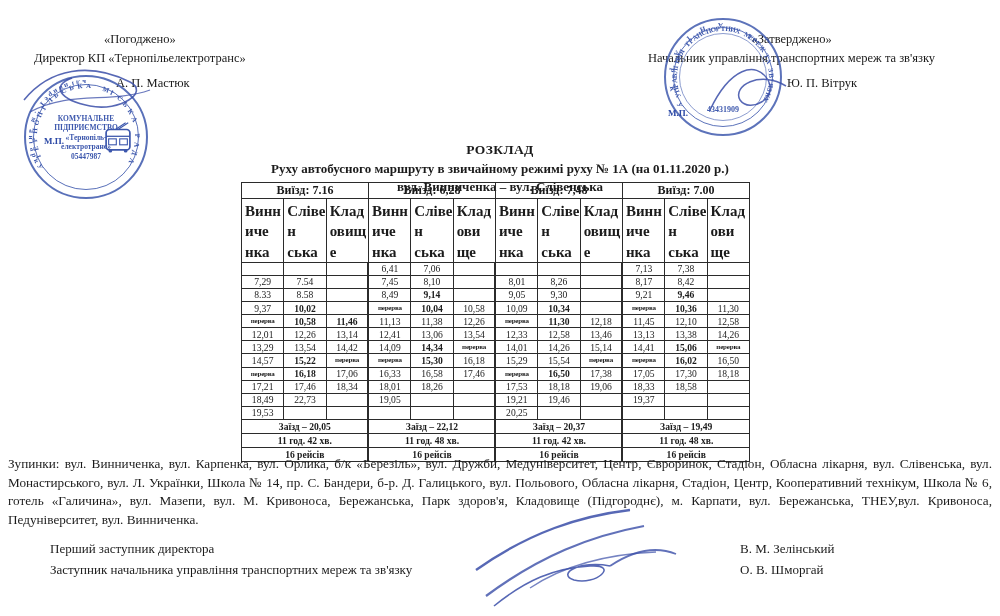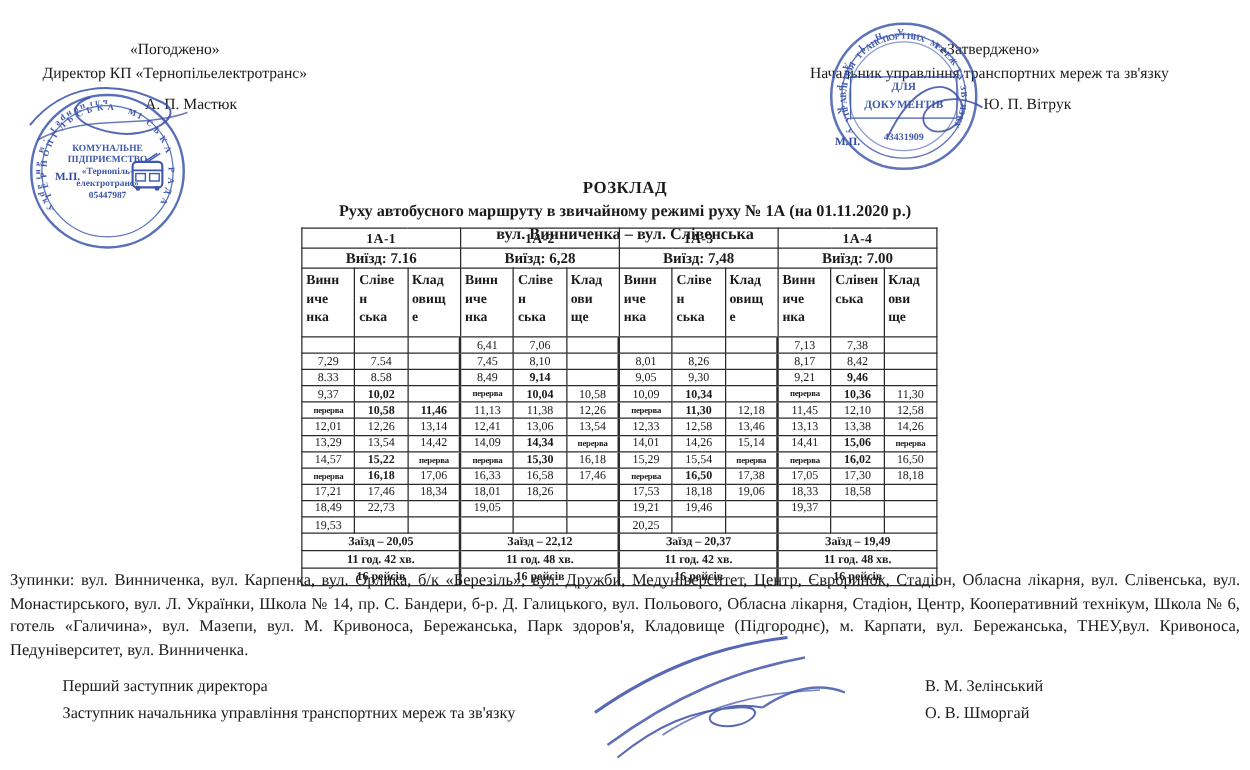--- a/index.html
+++ b/index.html
@@ -181,21 +181,21 @@
     height: 15px;
     letter-spacing: .3px;
   }
   #schedule-table .dep {
     font-weight: bold;
     font-size: 12px;
     height: 14px;
   }
   #schedule-table .colhead {
     font-weight: bold;
-    font-size: 11px;
+    font-size: 15px;
     height: 52px;
     line-height: 1.35;
     vertical-align: top;
     text-align: left;
     padding: 2px 0 0 3px;
     word-break: break-all;
   }
   #schedule-table td.sep {
     border-left: 2px solid #2b2b2b;
   }
@@ -379,24 +379,20 @@
     </div>
   <div class="arc-text">
       <span style="transform: rotate(240deg) translate(0px, -48px) rotate(180deg);">У</span>
       <span style="transform: rotate(260deg) translate(0px, -48px) rotate(180deg);">К</span>
       <span style="transform: rotate(280deg) translate(0px, -48px) rotate(180deg);">Р</span>
       <span style="transform: rotate(300deg) translate(0px, -48px) rotate(180deg);">А</span>
       <span style="transform: rotate(320deg) translate(0px, -48px) rotate(180deg);">Ї</span>
       <span style="transform: rotate(340deg) translate(0px, -48px) rotate(180deg);">Н</span>
       <span style="transform: rotate(360deg) translate(0px, -48px) rotate(180deg);">А</span>
     </div>
-  <div class="doc-box">
-    <div>ДЛЯ</div>
-    <div>ДОКУМЕНТІВ</div>
-  </div>
   <div style="position:absolute;left:0;right:0;bottom:22px;text-align:center;font-size:8px;font-weight:bold;">43431909</div>
 </div>
 <div class="mp-label" style="left:668px; top:108px;">М.П.</div>
 
 <svg class="scribble" style="left:20px;top:60px;width:180px;height:70px;" viewBox="0 0 180 70">
   <path d="M4 40 C30 8, 70 2, 110 22 C130 32, 100 52, 70 46 C40 40, 30 26, 52 18" fill="none" stroke="#3a4ea8" stroke-width="1.6" opacity=".85"></path>
   <path d="M10 52 C50 30, 90 44, 130 30" fill="none" stroke="#3a4ea8" stroke-width="1.2" opacity=".75"></path>
 </svg>
 <svg class="scribble" style="left:690px;top:50px;width:150px;height:80px;" viewBox="0 0 150 80">
   <path d="M20 60 C40 18, 66 10, 78 30 C88 48, 60 64, 50 50 C42 36, 70 20, 96 36" fill="none" stroke="#3a4ea8" stroke-width="1.5" opacity=".85"></path>
@@ -410,26 +406,20 @@
 </svg>
 
 <div class="title-block">
   <div class="title-main">РОЗКЛАД</div>
   <div class="title-sub">Руху автобусного маршруту в звичайному режимі руху № 1А (на 01.11.2020 р.)</div>
   <div class="title-route">вул. Винниченка – вул. Слівенська</div>
 </div>
 
 <table id="schedule-table">
   <thead>
-    <tr id="row-groups">
-        <th class="grp" colspan="3">1А-1</th>
-        <th class="grp sep" colspan="3">1А-2</th>
-        <th class="grp sep" colspan="3">1А-3</th>
-        <th class="grp sep" colspan="3">1А-4</th>
-      </tr>
     <tr id="row-departures">
         <th class="dep" colspan="3">Виїзд: 7.16</th>
         <th class="dep sep" colspan="3">Виїзд: 6,28</th>
         <th class="dep sep" colspan="3">Виїзд: 7,48</th>
         <th class="dep sep" colspan="3">Виїзд: 7.00</th>
       </tr>
     <tr id="row-colheads">
         <th class="colhead">
           <div>Винн</div>
           <div>иче</div>

